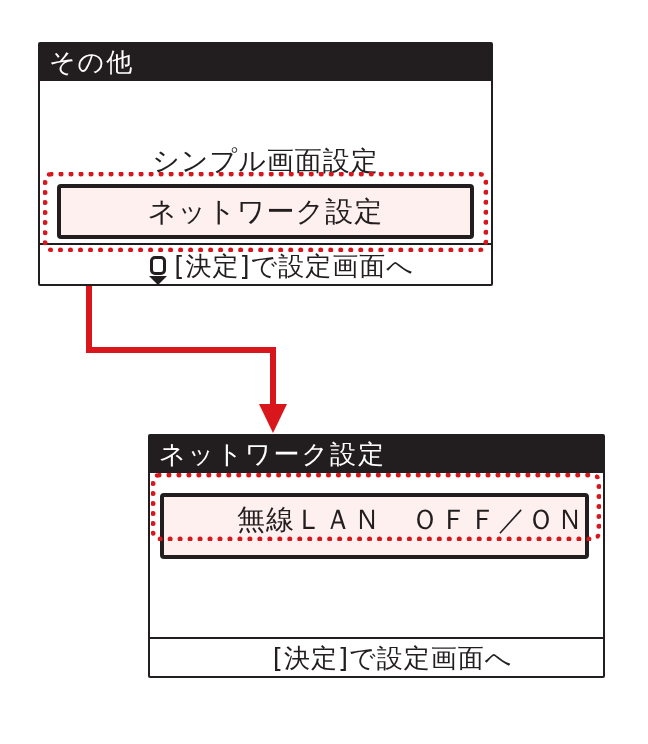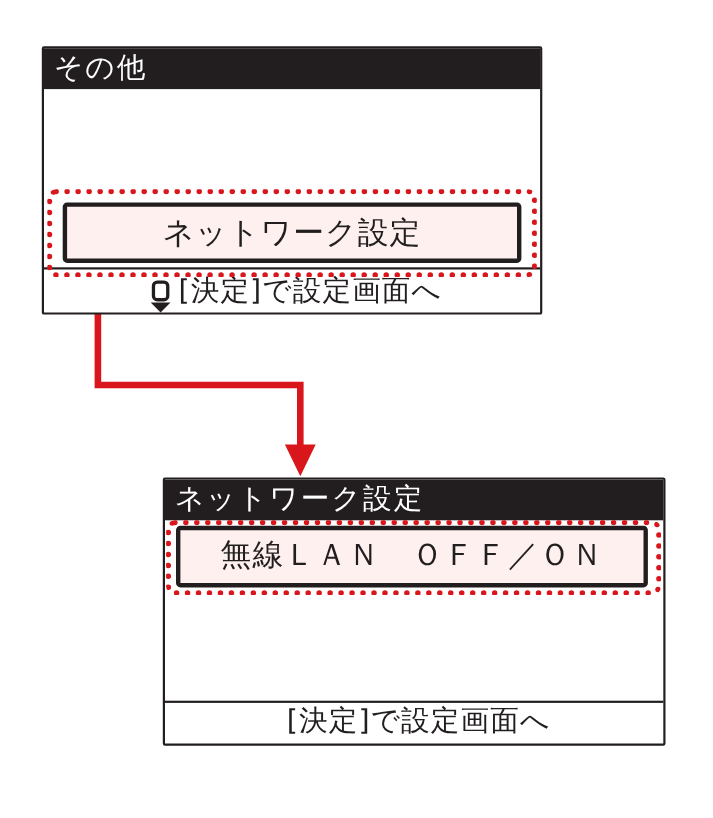--- a/index.html
+++ b/index.html
@@ -64,37 +64,37 @@
     border: 4px solid #221e1f;
     border-radius: 4px;
     background: #fdf0ee;
     text-align: center;
     font-size: 28px;
     letter-spacing: 1px;
     z-index: 2;
     white-space: nowrap;
   }
   #s1-selected { left: 17px; top: 140px; width: 417px; height: 55px; line-height: 47px; }
-  #s2-selected { left: 10px; top: 42px; width: 429px; height: 56px; line-height: 46px; }
+  #s2-selected { left: 10px; top: 57px; width: 429px; height: 66px; line-height: 46px; text-align: right; }
 
   .divider {
     position: absolute;
     left: 0; right: 0;
     height: 2px;
     background: #221e1f;
     z-index: 1;
   }
   #s1-divider { top: 199px; }
   #s2-divider { top: 201px; }
 
   .footer {
     position: absolute;
-    left: 4px; width: 100%;
+    left: 16px; width: 100%;
     display: flex;
-    align-items: flex-start;
+    align-items: center;
     justify-content: center;
     gap: 7px;
     font-size: 26px;
     letter-spacing: 1px;
     z-index: 2;
     white-space: nowrap;
   }
   #s1-footer { top: 203px; height: 38px; }
   #s2-footer { top: 202px; height: 40px; }
 
@@ -132,20 +132,21 @@
 <div class="canvas">
 
   <svg class="arrow-layer" viewBox="0 0 648 744" xmlns="http://www.w3.org/2000/svg">
     <polyline points="89,284 89,350 273,350 273,406" fill="none" stroke="#d8161c" stroke-width="6"></polyline>
     <polygon points="259,404 287,404 273,433" fill="#d8161c"></polygon>
   </svg>
 
   <div class="screen" id="screen1">
     <div class="titlebar">その他</div>
 
+    <div class="menu-item" id="s1-item-1">シンプル画面設定</div>
 
     <div class="selected-box" id="s1-selected">ネットワーク設定</div>
     <div class="dotted-frame" id="s1-dotted"></div>
 
     <div class="divider" id="s1-divider"></div>
 
     <div class="footer" id="s1-footer">
       <span class="cursor-down">
         <span class="cap"></span>
         <span class="tri"></span>

